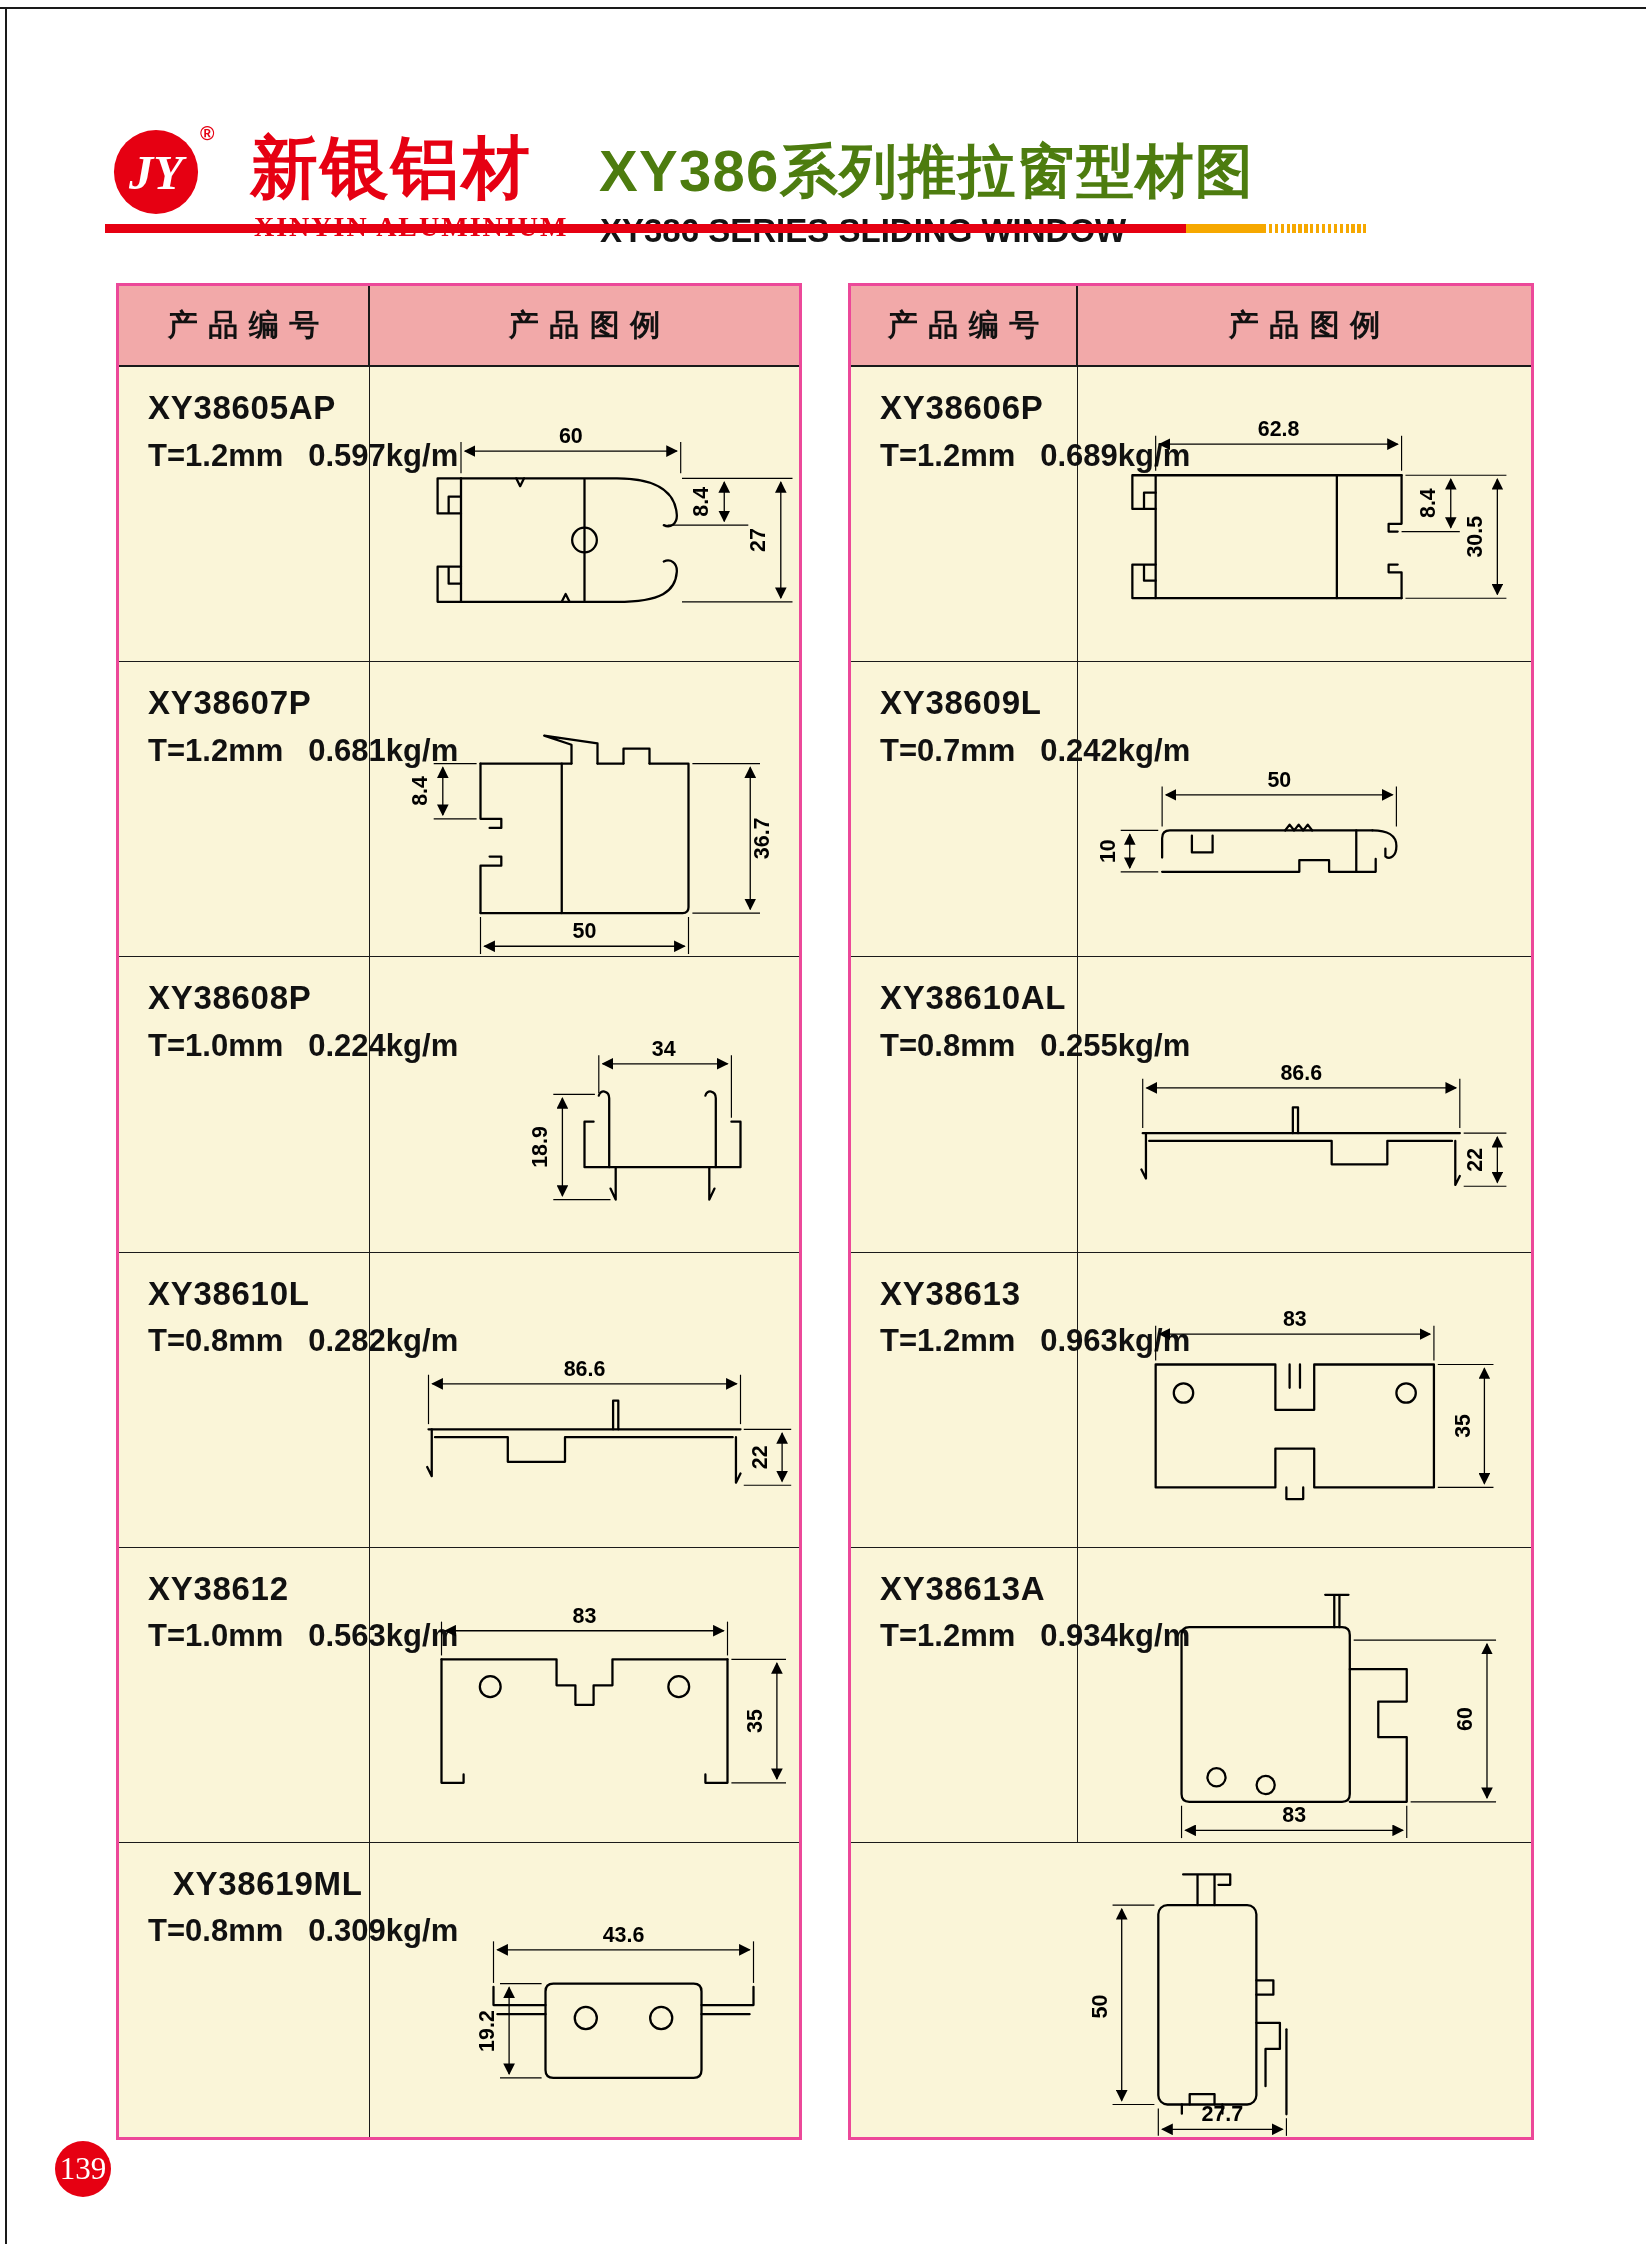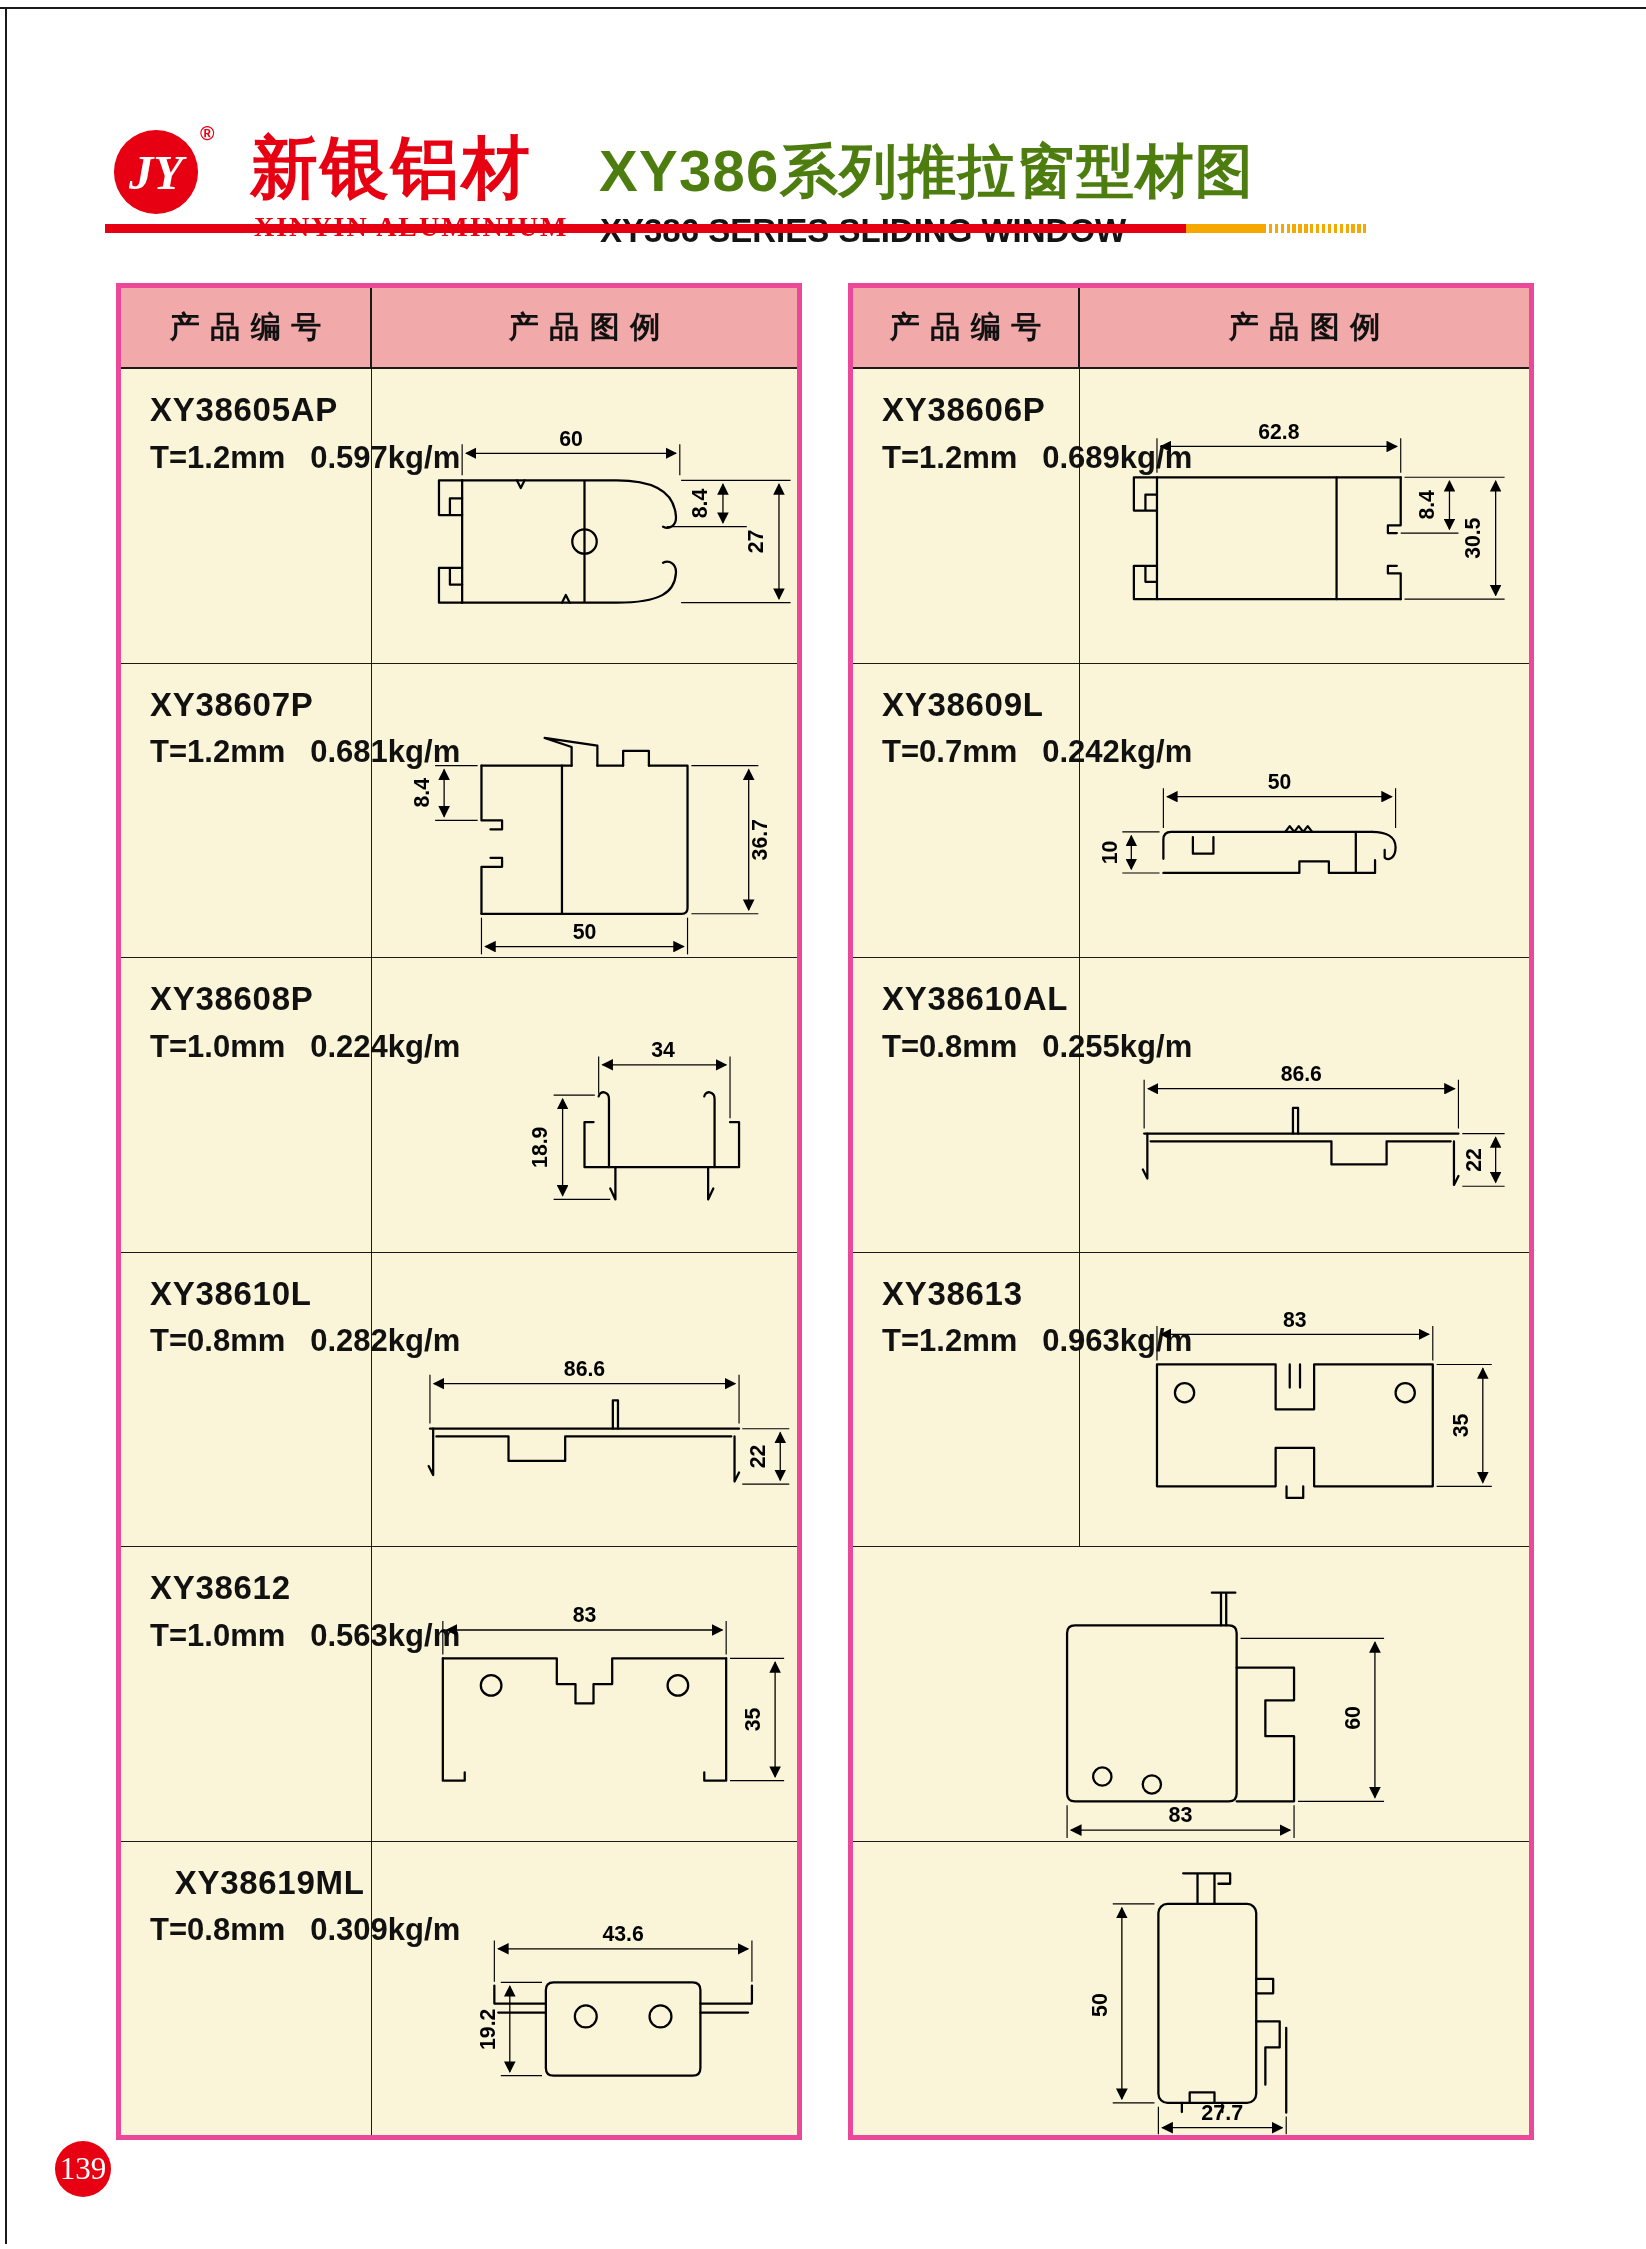--- a/index.html
+++ b/index.html
@@ -19,21 +19,21 @@
   .title-cn{position:absolute;left:599px;top:139px;font-size:58px;line-height:63px;font-weight:bold;color:#4d7c0f;letter-spacing:1.3px;white-space:nowrap;}
   .title-en{position:absolute;left:600px;top:212px;font-size:33px;font-weight:bold;color:#141414;letter-spacing:0px;white-space:nowrap;}
   .rule{position:absolute;top:224px;height:8.5px;}
   .rule-red{left:105px;width:1081px;background:#E60012;}
   .rule-yellow{left:1186px;width:77px;background:#F6A800;}
   .rule-stripes{left:1263px;width:103px;background:repeating-linear-gradient(90deg,#F6A800 0 3.3px,#ffffff 3.3px 5.9px);}
 
   
   .ptable{
     position:absolute;top:283px;width:686px;height:1857px;
-    border:5px solid #ec4899;box-sizing:border-box;background:#FAF5D8;
+    border:3px solid #ec4899;box-sizing:border-box;background:#FAF5D8;
     display:flex;flex-direction:column;
   }
   .ptable.left{left:116px;}
   .ptable.right{left:848px;}
   .thead{display:flex;height:79px;flex:none;background:#F2A9A9;border-bottom:2px solid #1a1a1a;}
   .th{display:flex;align-items:center;justify-content:center;font-size:30px;font-weight:bold;letter-spacing:10.5px;text-indent:10.5px;}
   .th-code{width:251px;border-right:2px solid #1a1a1a;box-sizing:border-box;flex:none;}
   .ptable.right .th-code{width:227px;}
   .th-legend{flex:1;}
   .prow{flex:1;display:flex;border-bottom:1.3px solid #1a1a1a;min-height:0;}
@@ -361,20 +361,26 @@
         <text class="t" x="335" y="111">83</text>
         <line class="x" x1="556" y1="170" x2="642" y2="170"></line>
         <line class="x" x1="556" y1="360" x2="642" y2="360"></line>
         <line class="d" x1="628" y1="176" x2="628" y2="354" marker-start="url(#arr)" marker-end="url(#arr)"></line>
         <text class="t" x="605" y="265" transform="rotate(-90 605 265)">35</text>
       </svg>
     </div>
   </div>
 
   <div class="prow">
+    <div class="cell-code">
+      <div class="code">XY38613A</div>
+      <div class="spec">
+        <span>T=1.2mm</span><span class="wt">0.934kg/m</span>
+      </div>
+    </div>
     <div class="cell-draw">
       <svg viewBox="0 0 700 450" preserveAspectRatio="xMidYMid meet">
         <path class="p" d="M172,120 H408 Q420,120 420,132 V378 Q420,390 408,390 H172 Q160,390 160,378 V132 Q160,120 172,120"></path>
         <path class="p" d="M396,120 V70 M404,120 V70 M382,70 H418"></path>
         <path class="p" d="M420,185 H508 V235 H464 V290 H508 V390 H420"></path>
         <circle class="p" cx="214" cy="352" r="14"></circle>
         <circle class="p" cx="290" cy="364" r="14"></circle>
         <line class="x" x1="426" y1="140" x2="646" y2="140"></line>
         <line class="x" x1="514" y1="390" x2="646" y2="390"></line>
         <line class="d" x1="632" y1="146" x2="632" y2="384" marker-start="url(#arr)" marker-end="url(#arr)"></line>

